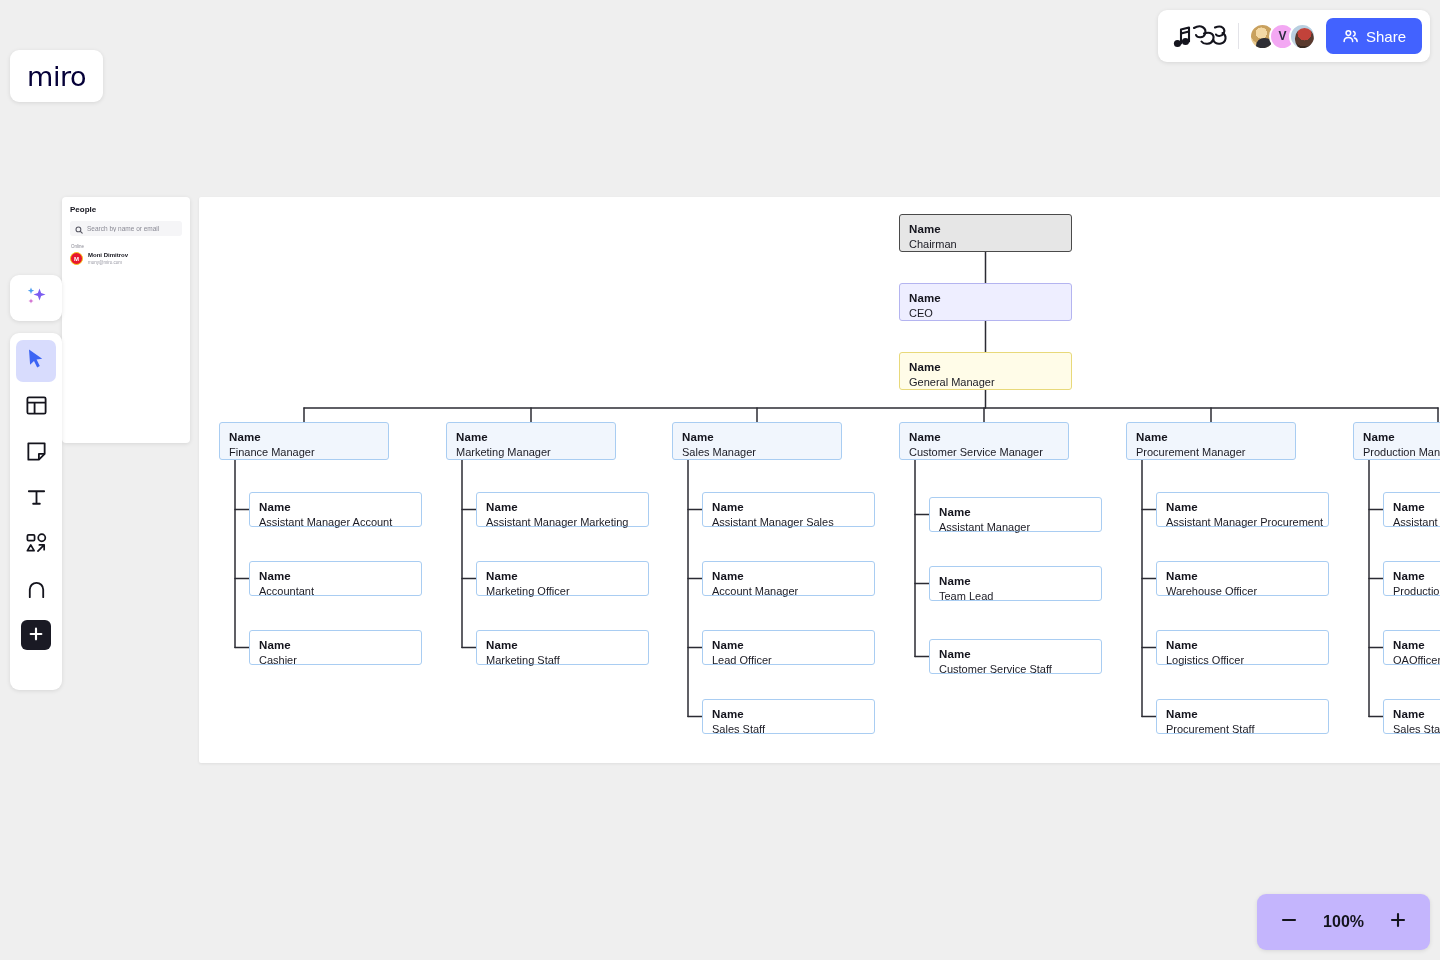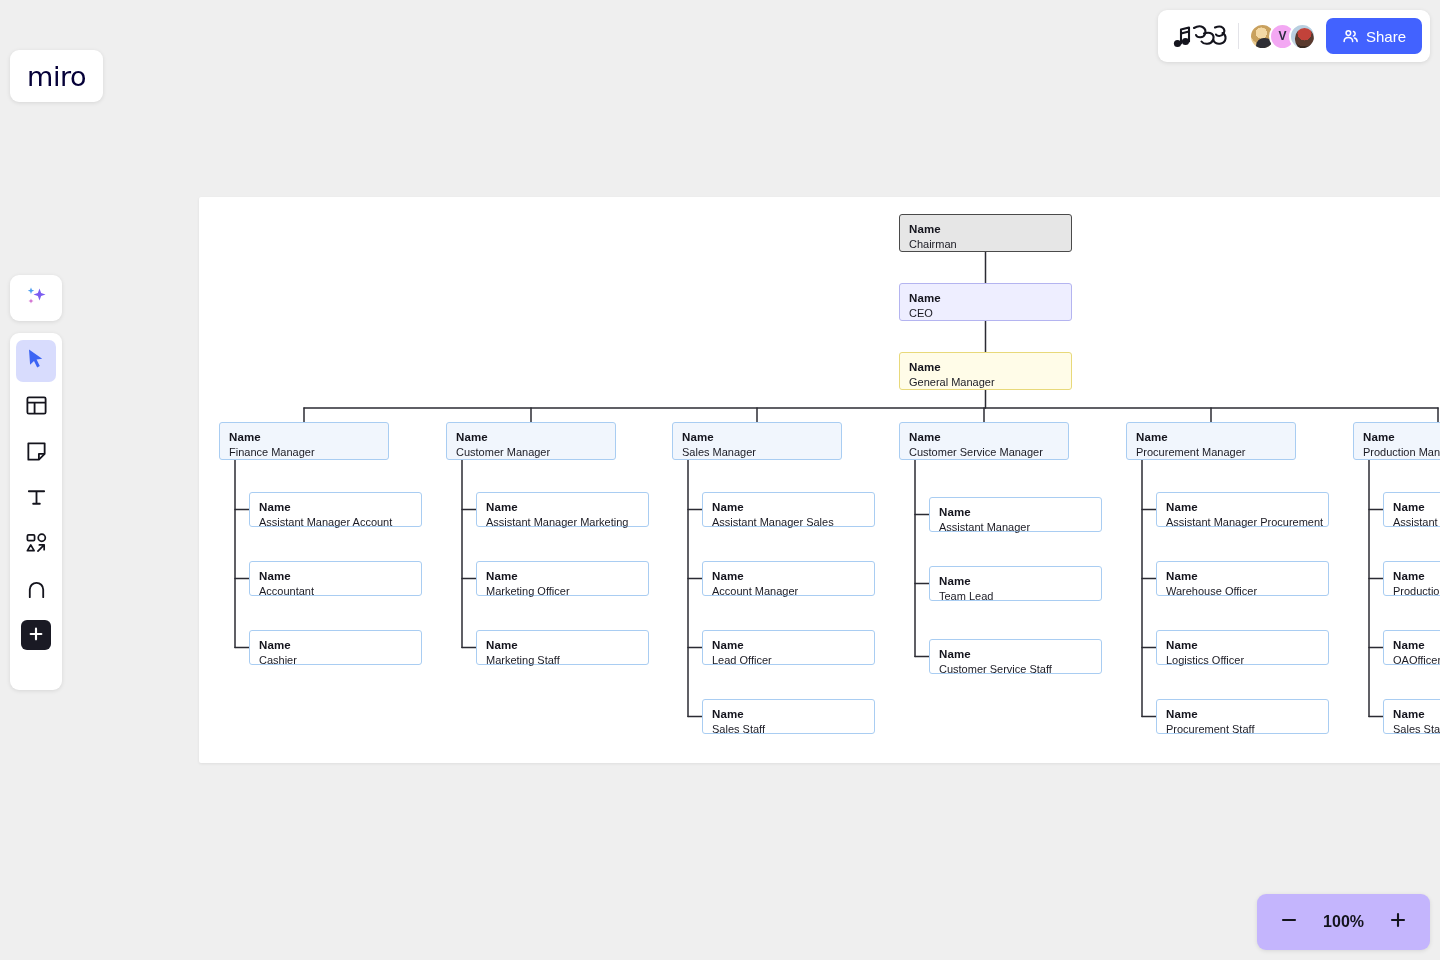--- a/index.html
+++ b/index.html
@@ -232,21 +232,21 @@
         <div class="node n-leaf" style="left: 50px; top: 364px; width: 173px; height: 35px;">
           <div class="nm">Name</div>
           <div class="rl">Accountant</div>
         </div>
         <div class="node n-leaf" style="left: 50px; top: 433px; width: 173px; height: 35px;">
           <div class="nm">Name</div>
           <div class="rl">Cashier</div>
         </div>
         <div class="node n-mgr" style="left: 247px; top: 225px; width: 170px; height: 38px;">
           <div class="nm">Name</div>
-          <div class="rl">Customer Manager</div>
+          <div class="rl">Marketing Manager</div>
         </div>
         <div class="node n-leaf" style="left: 277px; top: 295px; width: 173px; height: 35px;">
           <div class="nm">Name</div>
           <div class="rl">Assistant Manager Marketing</div>
         </div>
         <div class="node n-leaf" style="left: 277px; top: 364px; width: 173px; height: 35px;">
           <div class="nm">Name</div>
           <div class="rl">Marketing Officer</div>
         </div>
         <div class="node n-leaf" style="left: 277px; top: 433px; width: 173px; height: 35px;">
@@ -361,20 +361,40 @@
           <circle cx="7.5" cy="6" r="2.7"></circle>
           <path d="M2.5 16c0-2.9 2.3-4.7 5-4.7s5 1.8 5 4.7"></path>
           <path d="M13.5 4.2a2.7 2.7 0 010 5.2"></path>
           <path d="M14.6 11.7c1.9.5 3.2 2.1 3.2 4.3"></path>
         </svg>
       </span>
       <span>Share</span>
     </button>
   </div>
 
+  <div class="people-panel">
+    <div class="people-title">People</div>
+    <div class="people-search">
+      <span>
+        <svg width="8" height="8" viewBox="0 0 14 14" fill="none" stroke="#5a5a66" stroke-width="1.9" stroke-linecap="round">
+          <circle cx="6" cy="6" r="4.2"></circle>
+            <path d="M9.2 9.2L12.6 12.6"></path>
+        </svg>
+      </span>
+      <input type="text" placeholder="Search by name or email" style="">
+    </div>
+    <div class="online-label">Online</div>
+    <div class="person-row">
+      <div class="person-av">M</div>
+      <div>
+        <div class="person-name">Moni Dimitrov</div>
+        <div class="person-email">mony@miro.com</div>
+      </div>
+    </div>
+  </div>
 
   <div class="ai-card">
     <span>
       <svg width="28" height="28" viewBox="0 0 28 28" fill="none">
         <path d="M17.5 6.5l1.6 4.4 4.4 1.6-4.4 1.6-1.6 4.4-1.6-4.4-4.4-1.6 4.4-1.6z" fill="#7b5cf0"></path>
         <path d="M9 5.5l.9 2.3 2.3.9-2.3.9-.9 2.3-.9-2.3-2.3-.9 2.3-.9z" fill="#4b9df0"></path>
         <path d="M9 16.5l.7 1.8 1.8.7-1.8.7-.7 1.8-.7-1.8-1.8-.7 1.8-.7z" fill="#d06bd0"></path>
       </svg>
     </span>
   </div>

